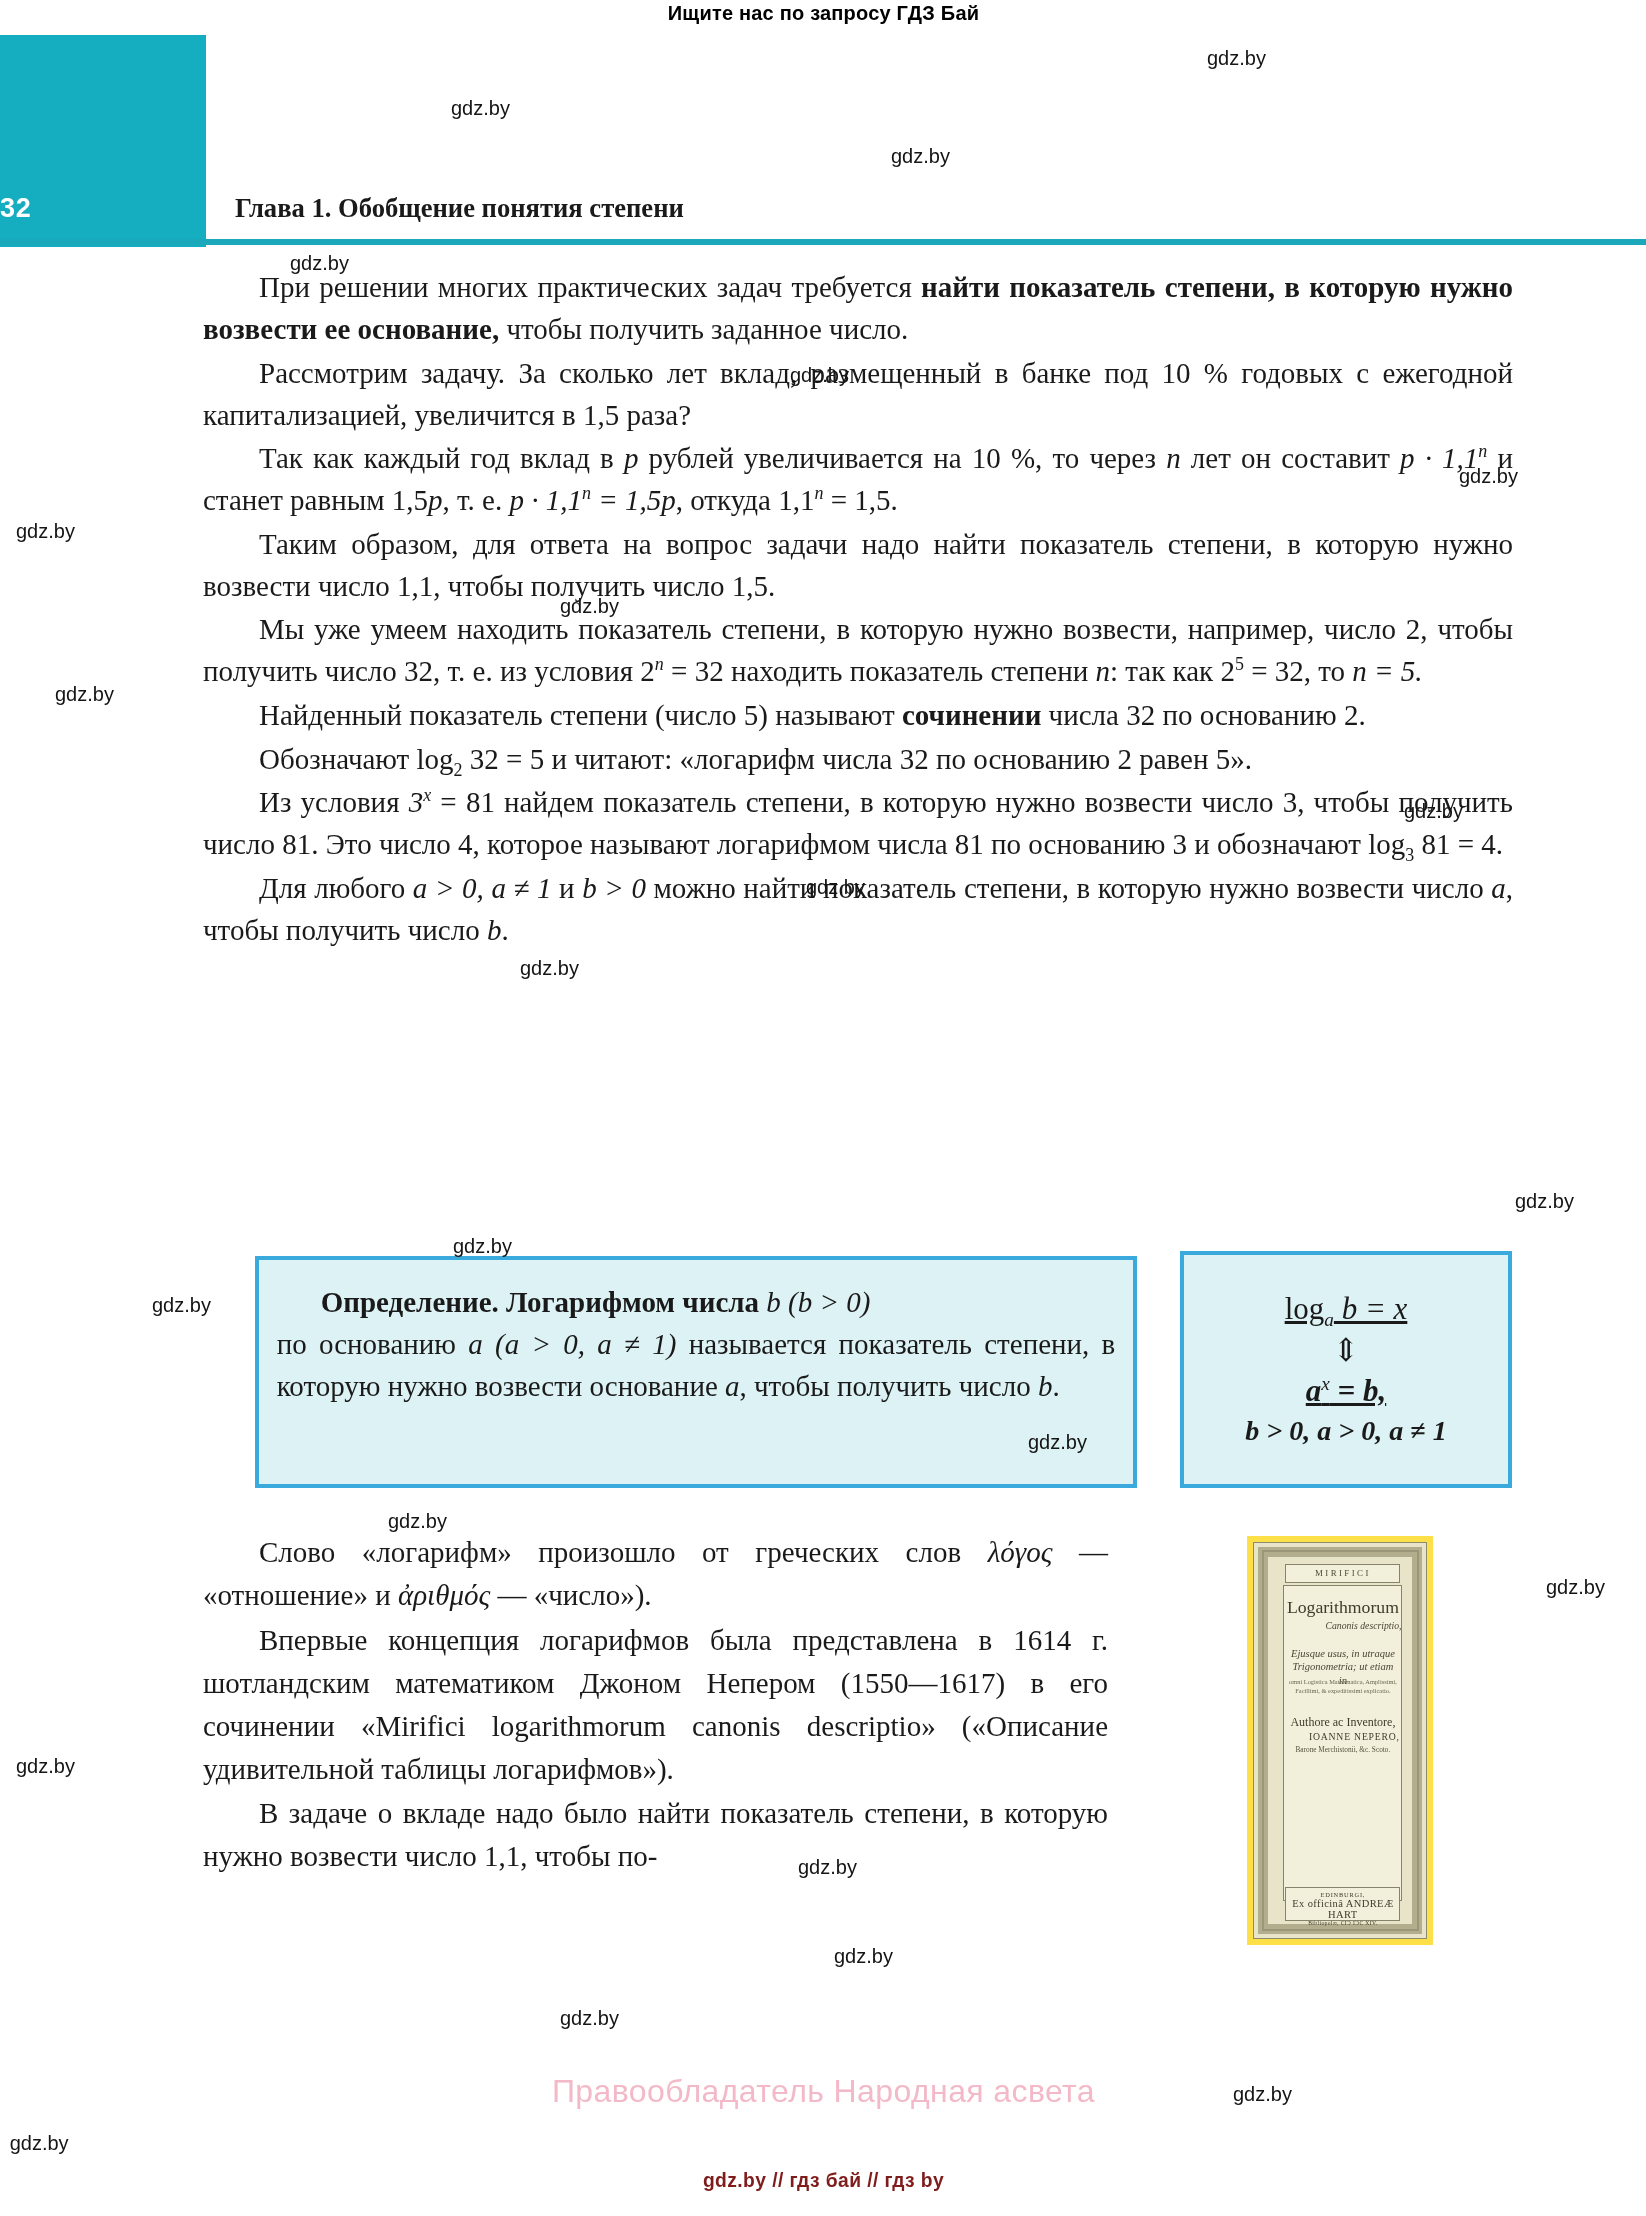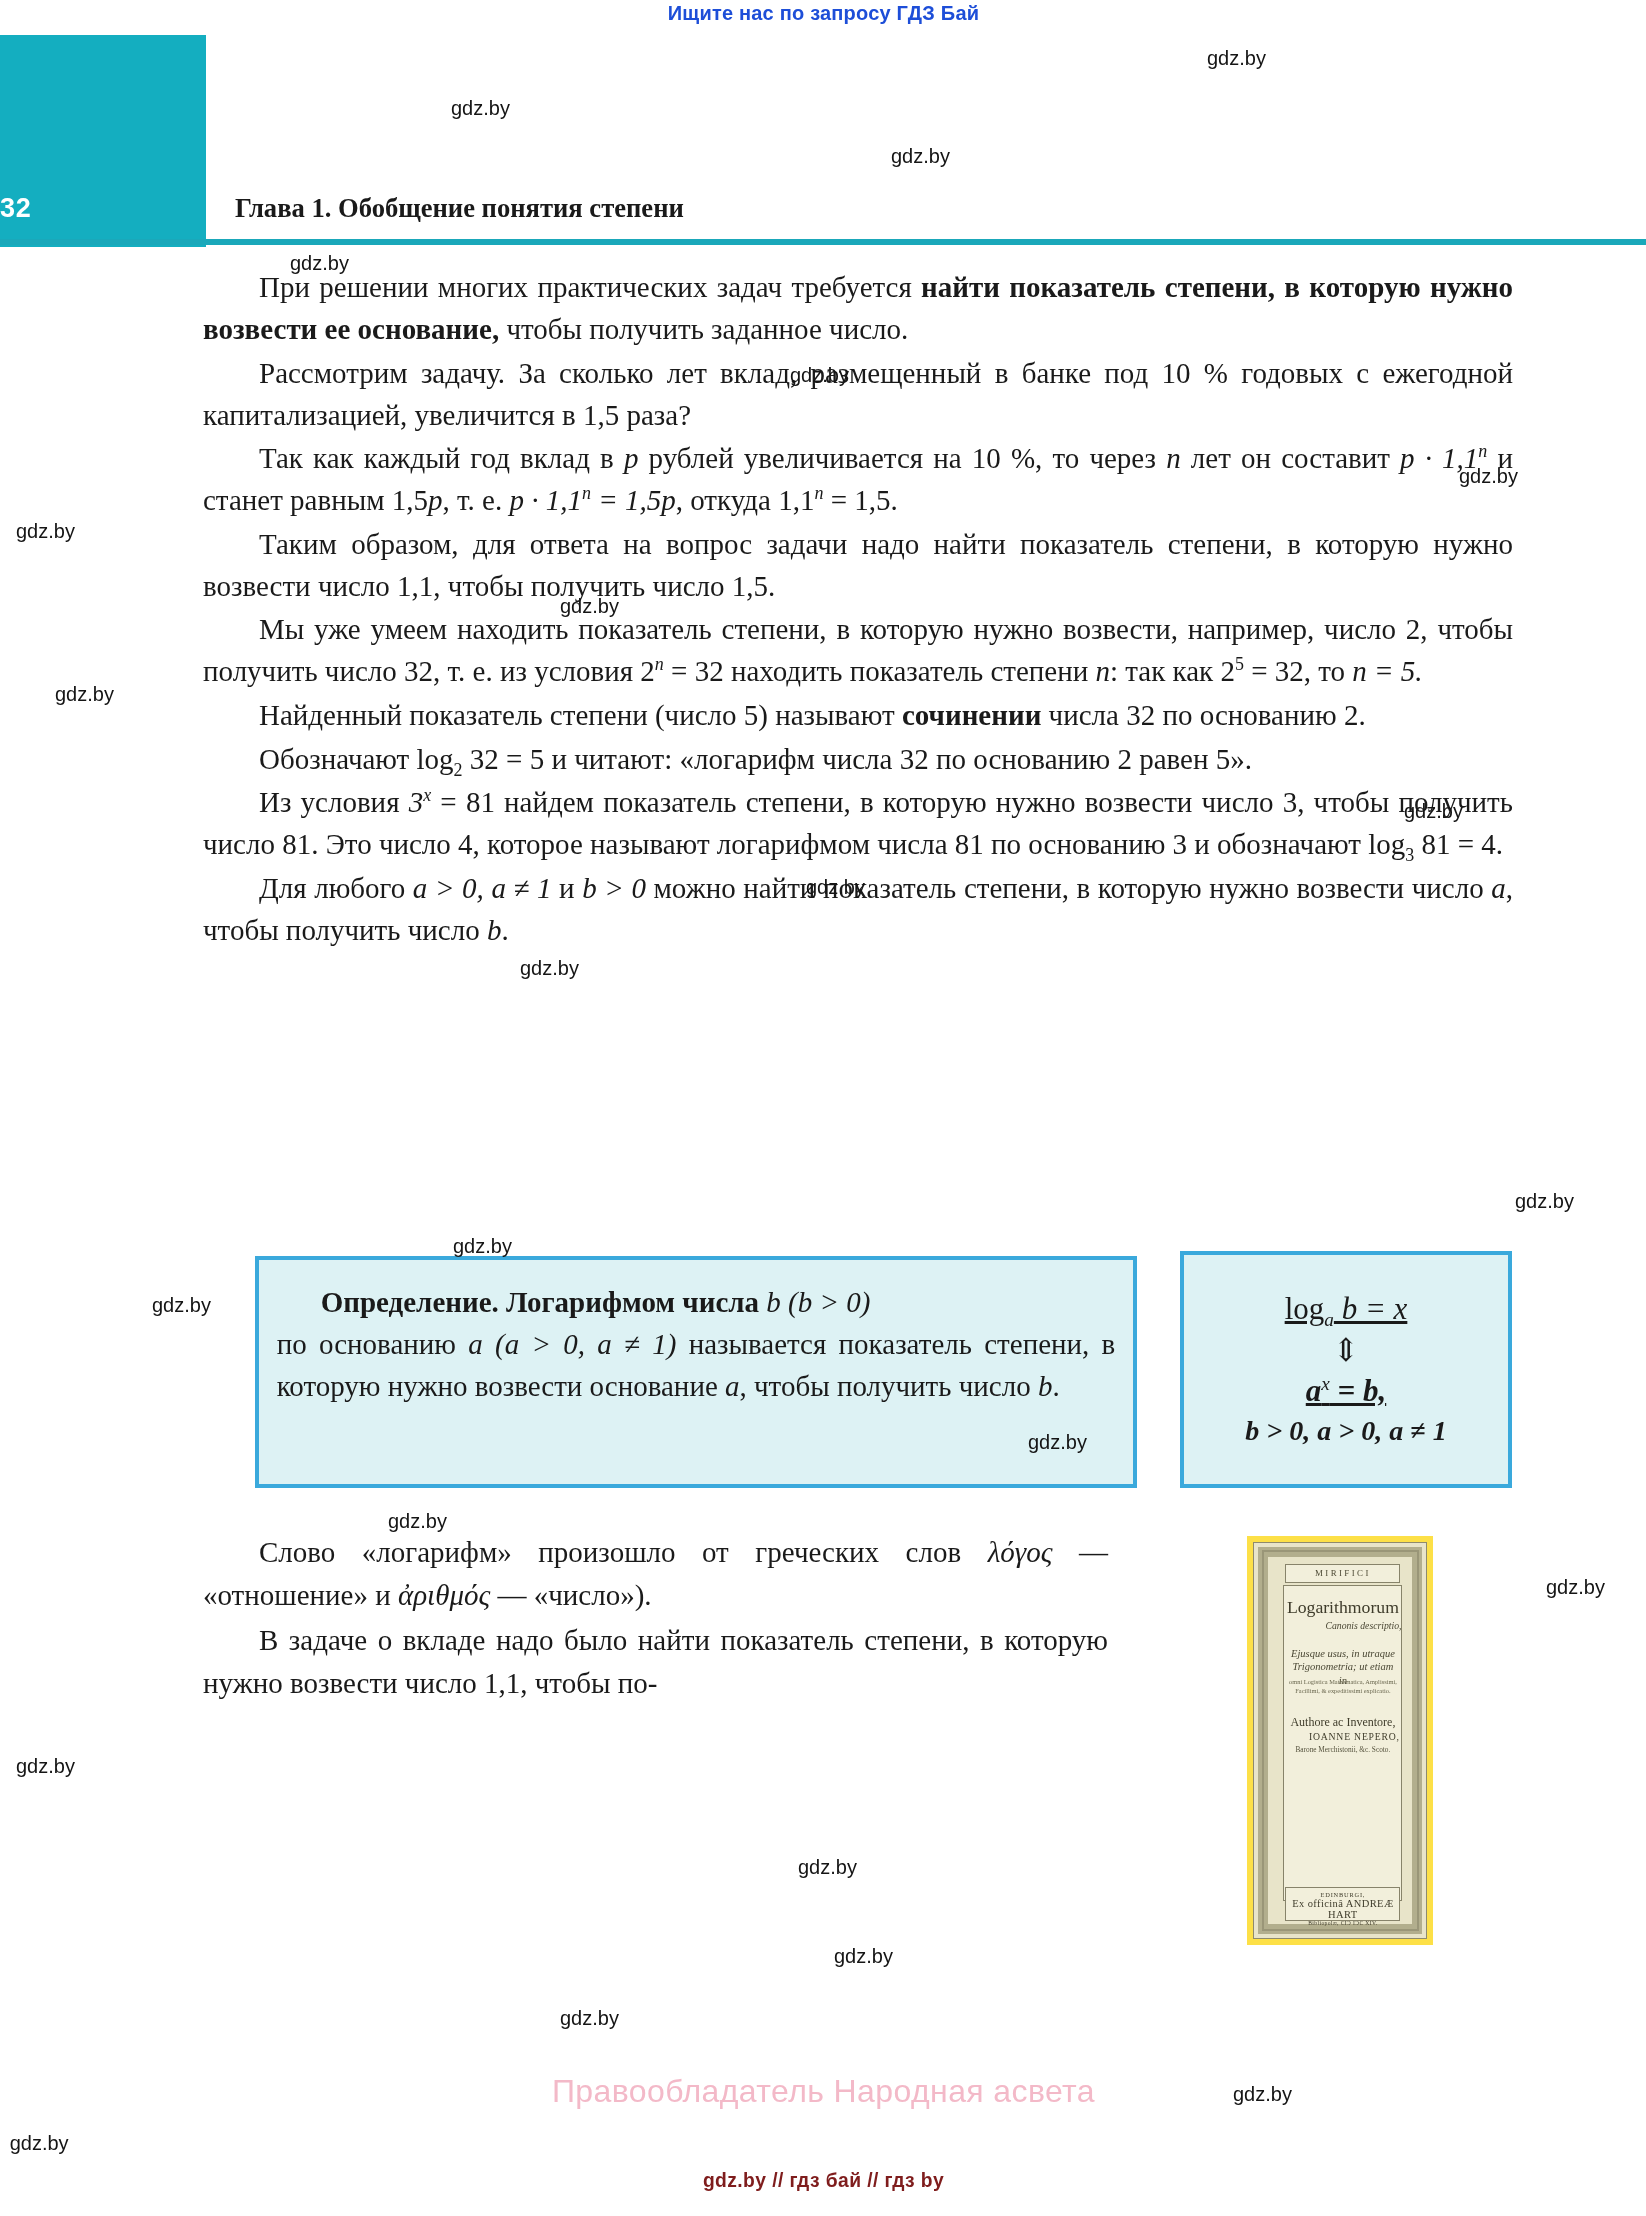--- a/index.html
+++ b/index.html
@@ -279,21 +279,21 @@
     color: #1c3ff0;
     font-family: "Liberation Sans", sans-serif;
     font-weight: bold;
     font-size: 19.3px;
     letter-spacing: 0.4px;
   }
 </style>
 </head>
 <body>
 
-<div class="promo" style="color: #1d4ed8;">Ищите нас по запросу ГДЗ Бай</div>
+<div class="promo" style="color: #000000;">Ищите нас по запросу ГДЗ Бай</div>
 
 <div class="hdr-block" style="background: rgb(20, 174, 192);"></div>
 <div class="hdr-pageno">32</div>
 <div class="hdr-title">Глава 1. Обобщение понятия степени</div>
 <div class="hdr-rule" style="background: rgb(26, 168, 186);"></div>
 
 <div class="col">
 
   <p class="tx"><span>При решении многих практических задач требуется </span><span class="b">найти показатель степени, в которую нужно возвести ее основание,</span><span> чтобы получить заданное число.</span></p>
 
@@ -327,20 +327,21 @@
     <div class="farrow">⇕</div>
     <div class="fline"><span class="it b">a</span><sup class="pw">x</sup><span class="it b"> = b,</span></div>
     <div class="fsmall"><span class="it b">b &gt; 0, a &gt; 0, a ≠ 1</span></div>
   </div>
 
 </div>
 
 <div class="lower">
   <div class="wrapcol">
     <p class="tx"><span>Слово «логарифм» произошло от греческих слов </span><span class="it">λόγος</span><span> — «отношение» и </span><span class="it">ἀριθμός</span><span> — «число»).</span></p>
+    <p class="tx">Впервые концепция логарифмов была представлена в 1614 г. шотландским математиком Джоном Непером (1550—1617) в его сочинении «Mirifici logarithmorum canonis descriptio» («Описание удивительной таблицы логарифмов»).</p>
     <p class="tx">В задаче о вкладе надо было  найти показатель степени, в которую нужно возвести число 1,1, чтобы по-</p>
   </div>
 </div>
 
 <div class="bookpic">
   <div class="plate">
     <div class="orn"></div>
     <div class="mirifici">MIRIFICI</div>
     <div class="inner">
       <div class="t1">Logarithmorum</div>

